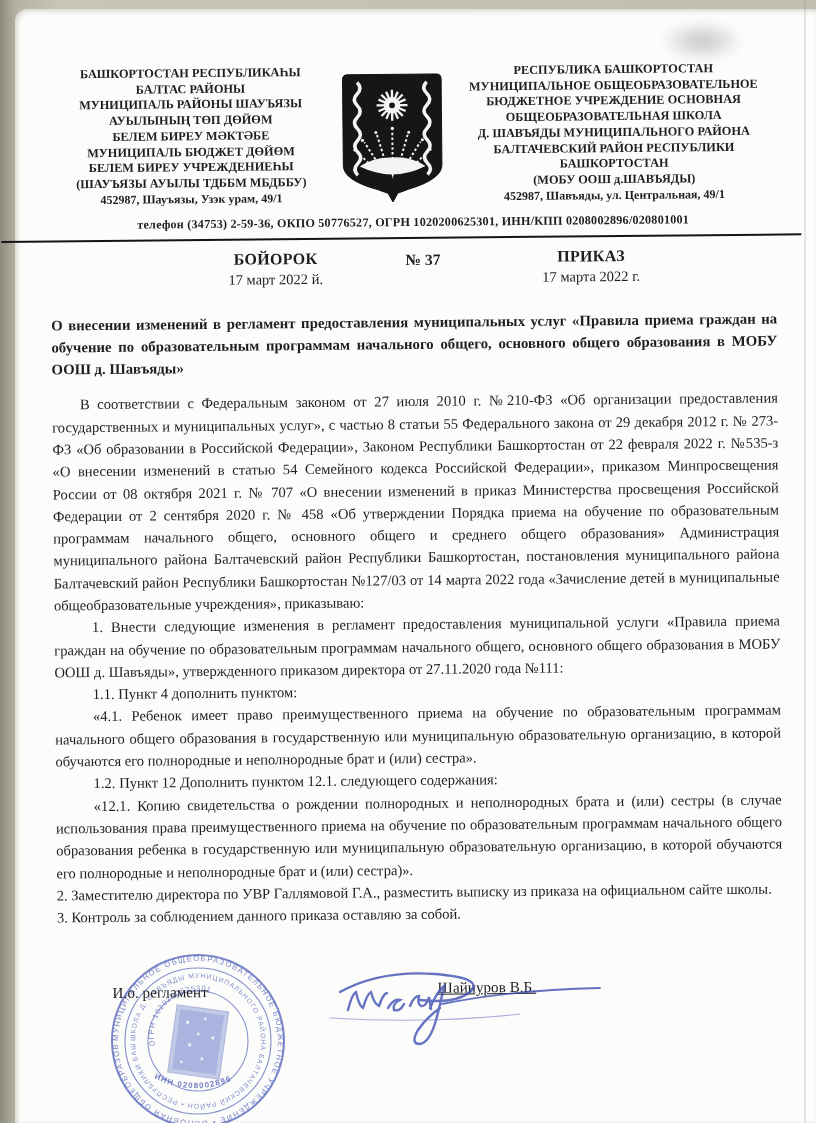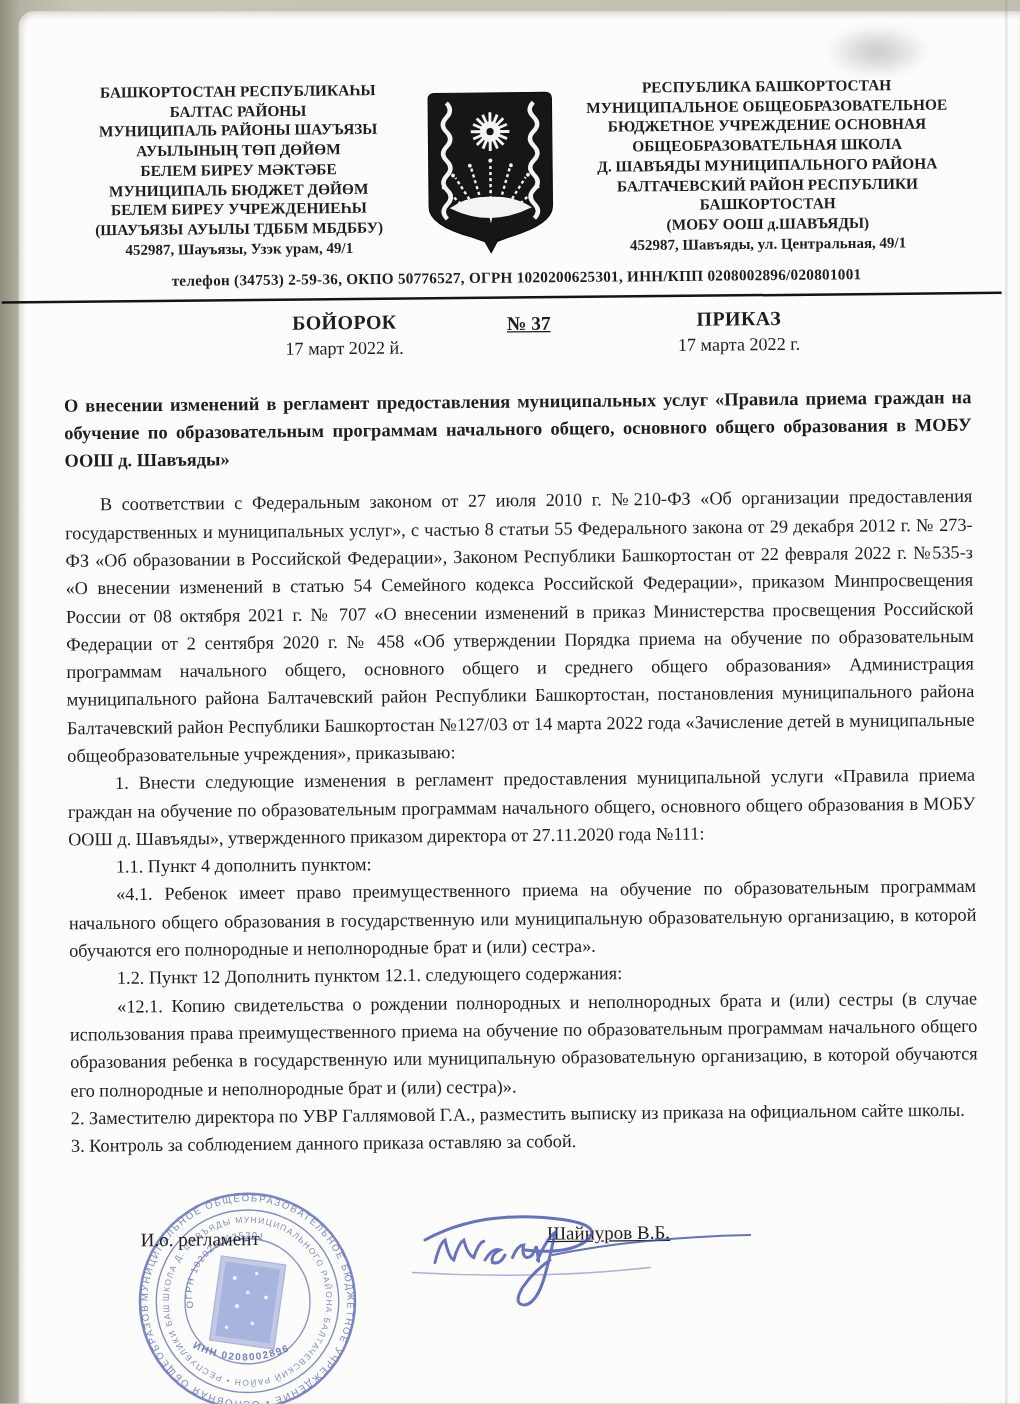--- a/index.html
+++ b/index.html
@@ -27,21 +27,21 @@
   .addr{font-size:12px;}
   .contact{margin-top:10px;text-align:center;font-weight:bold;font-size:12.2px;letter-spacing:.2px;}
   .rule{margin-top:7px;margin-left:-49px;width:800px;height:2px;background:#141414;}
   
   .order-row{display:flex;margin-top:10px;}
   .ocol1{margin-left:95px;width:260px;text-align:center;}
   .ocol2{width:100px;text-align:left;padding-top:2px;}
   .ocol3{flex:1;text-align:center;padding-right:100px;}
   .otitle{font-weight:bold;font-size:16px;letter-spacing:.3px;}
   .odate{font-size:14.5px;margin-top:3px;}
-  .onum{font-weight:bold;font-size:15.5px;text-decoration:underline;}
+  .onum{font-weight:bold;font-size:15.5px;}
   
   .subject{margin-top:24px;font-weight:bold;font-size:14.8px;line-height:22px;text-align:justify;}
   .body-block{margin-top:13px;}
   .body-block p{margin:0;font-size:14.6px;line-height:22.3px;text-align:justify;}
   .ind-sm{text-indent:28px;}
   .ind{text-indent:38px;}
   
   .sig-row{position:relative;height:46px;margin-top:46px;}
   .sig-pos{position:absolute;left:55px;top:10px;font-size:15.2px;}
   .sig-name{position:absolute;left:380px;top:8px;font-size:15.2px;text-decoration:underline;}

